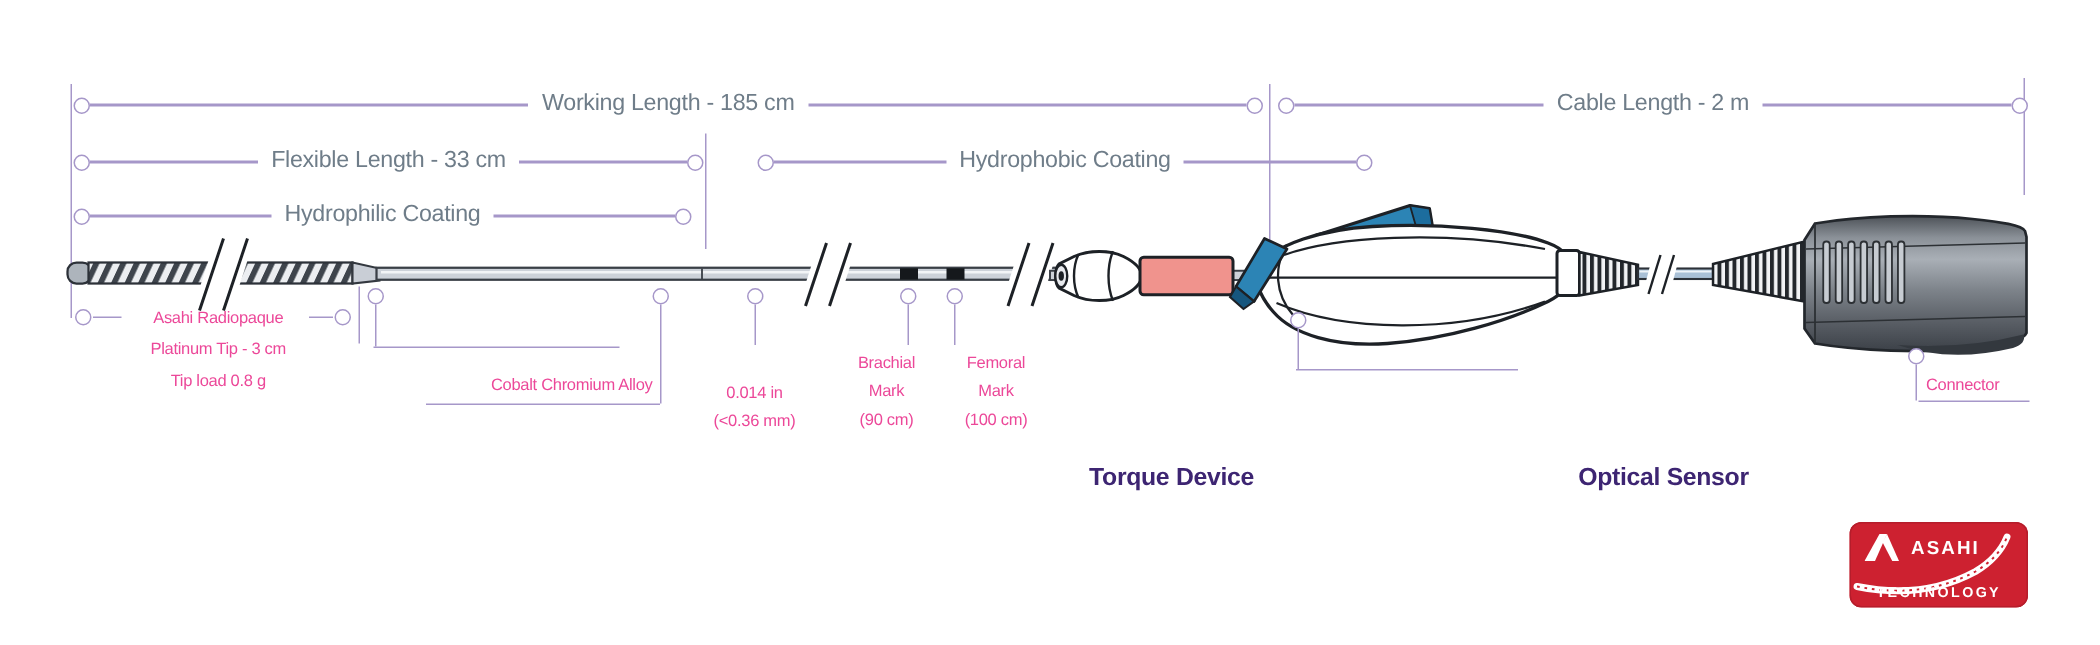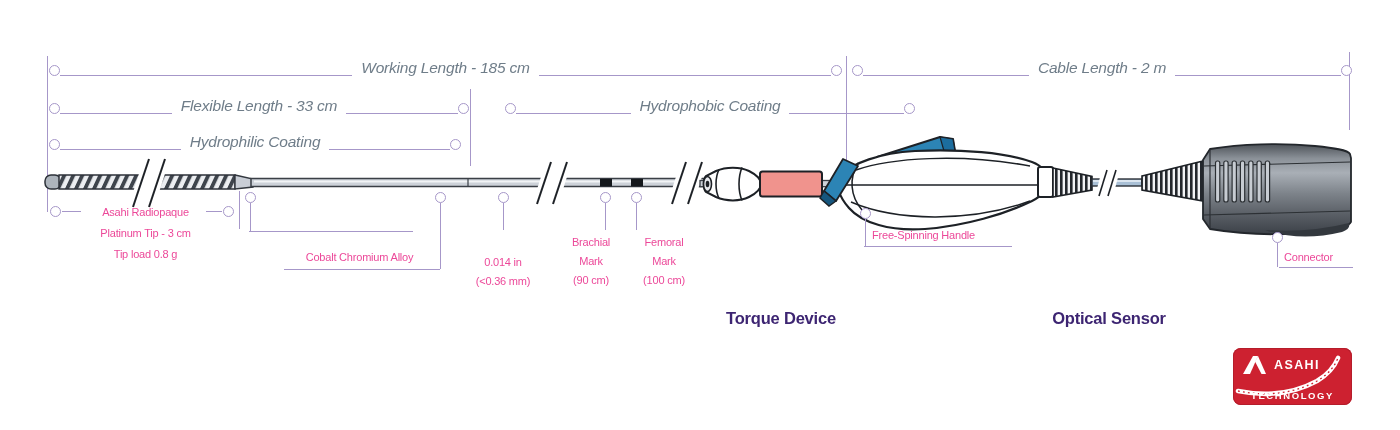--- a/index.html
+++ b/index.html
@@ -1,37 +1,37 @@
 <!DOCTYPE html>
 <html><head>
 <meta charset="utf-8">
 <style>
   html,body { margin:0; padding:0; background:#fff; }
   #stage {
     position:relative; width:1400px; height:430px; background:#ffffff;
     font-family:"Liberation Sans", sans-serif; overflow:hidden;
   }
   
-  .measure { position:absolute; display:flex; align-items:flex-end; height:12px;font-style:italic; }
+  .measure { position:absolute; display:flex; align-items:center; height:12px; }
   .measure .c { width:11px; height:11px; border:1.5px solid #a697c9; border-radius:50%;
                 background:#fff; flex:none; box-sizing:border-box; }
   .measure .l { flex:1; height:1.4px; background:#a697c9; }
   .measure .t { padding:0 9px; font-size:15.5px; color:#6f7d89; white-space:nowrap;
                 line-height:1; transform:translateY(-1px); letter-spacing:-0.2px; }
   
   .vguide { position:absolute; width:1.3px; background:#a697c9; }
   .dot { position:absolute; width:11px; height:11px; border:1.5px solid #a697c9;
          border-radius:50%; background:#fff; box-sizing:border-box; }
   .vline { position:absolute; width:1.4px; background:#a697c9; }
   .hline { position:absolute; height:1.4px; background:#a697c9; }
   
   .lbl { position:absolute; font-size:11px; color:#ec4899; line-height:19px;
          letter-spacing:-0.2px; white-space:nowrap; }
   .lbl.center { text-align:center; white-space:normal; }
-  .lbl.right { text-align:center; }
+  .lbl.right { text-align:right; }
   .lbl span { display:block; }
   .lbl.tip { line-height:21px; }
   
   .title { position:absolute; font-weight:bold; font-size:16.5px; color:#3d2572;
            transform:translateX(-50%); white-space:nowrap; letter-spacing:-0.2px; }
   
   #device { position:absolute; left:0; top:0; }
   
   .logo { position:absolute; left:1233px; top:348px; width:119px; height:57px;
           background:#cd2130; border-radius:8px; box-shadow:0 0 0 1px #b51d2b inset; }
@@ -221,21 +221,20 @@
   <div class="vline" style="left:635.5px; top:203px; height:27px;"></div>
   <div class="lbl center" style="left:627px; top:233px; width:74px;">
     <span>Femoral</span>
     <span>Mark</span>
     <span>(100 cm)</span>
   </div>
 
   <span class="dot" style="left:860px; top:208px;"></span>
   <div class="vline" style="left:864.5px; top:219px; height:27px;"></div>
   <div class="hline" style="left:864px; top:246px; width:148px;"></div>
-  <div class="lbl" style="left:872px; top:226px;">Free-Spinning Handle</div>
 
   <span class="dot" style="left:1272px; top:232px;"></span>
   <div class="vline" style="left:1276.5px; top:243px; height:24px;"></div>
   <div class="hline" style="left:1279px; top:267px; width:74px;"></div>
   <div class="lbl" style="left:1284px; top:248px;">Connector</div>
 
   <div class="title" style="left:781px; top:309px;">Torque Device</div>
   <div class="title" style="left:1109px; top:309px;">Optical Sensor</div>
 
   <div class="logo">

